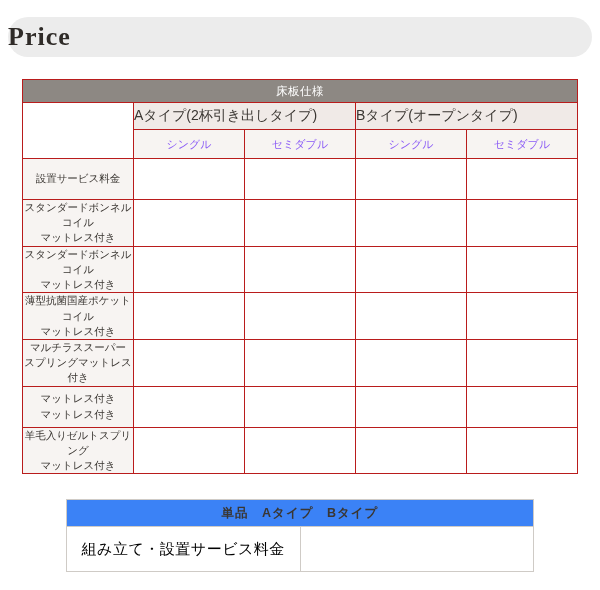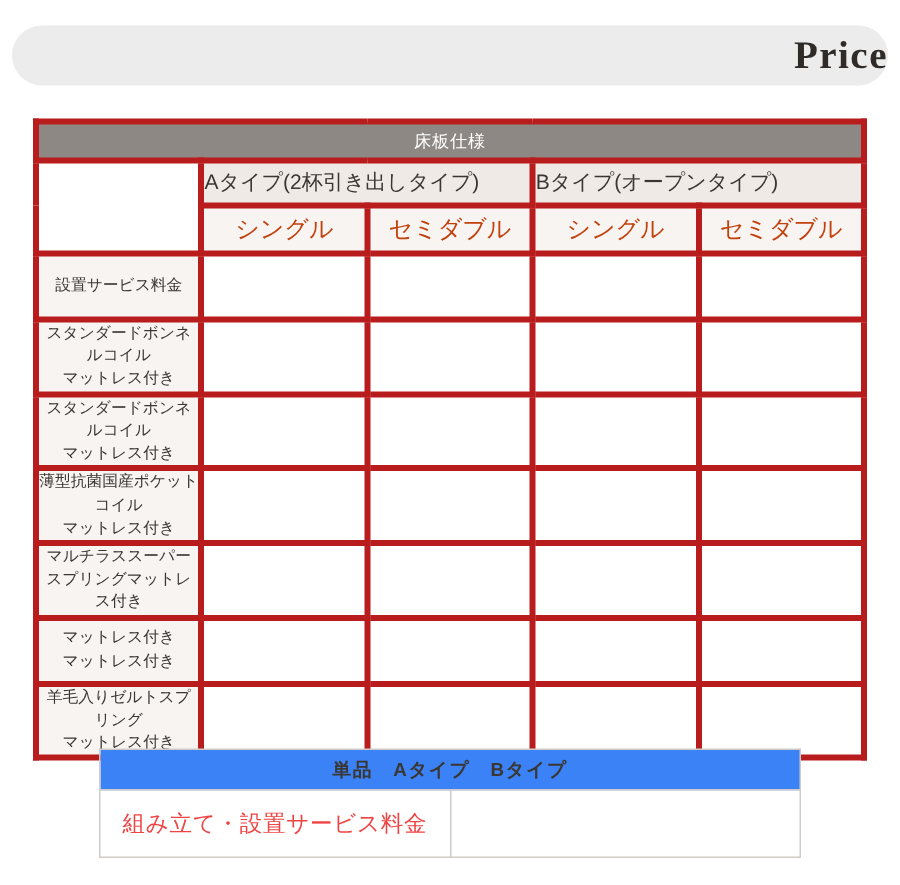--- a/index.html
+++ b/index.html
@@ -26,41 +26,41 @@
   .title-banner {
     position: absolute;
     left: 8px;
     top: 17px;
     width: 584px;
     height: 40px;
     background: #ececec;
     border-radius: 20px;
     display: flex;
     align-items: center;
-    justify-content: flex-end;
+    justify-content: flex-start;
   }
   .title-banner .title-text {
     font-family: "Liberation Serif", serif;
     font-size: 26px;
     font-weight: bold;
     letter-spacing: 1px;
     color: #2f2b28;
   }
 
   
   .spec-table {
     position: absolute;
     left: 22px;
     top: 79px;
     width: 556px;
     border-collapse: collapse;
     table-layout: fixed;
   }
   .spec-table td, .spec-table th {
-    border: 4px solid #b91c1c;
+    border: 1px solid #b91c1c;
     padding: 0;
     font-weight: normal;
   }
 
   
   .hdr-grey {
     background: #8d8883;
     color: #ffffff;
     height: 22px;
     font-size: 11.5px;
@@ -82,23 +82,23 @@
     font-size: 14px;
     font-weight: bold;
     color: #3a3632;
   }
 
   
   .hdr-size {
     background: #f7f4f2;
     height: 28px;
     text-align: center;
-    font-size: 16px;
-    font-weight: bold;
-    color: #c2410c;
+    font-size: 11px;
+    font-weight: bold;
+    color: #8b5cf6;
   }
 
   
   .row-label {
     background: #f7f4f2;
     text-align: center;
     font-size: 10.5px;
     line-height: 1.45;
     color: #3a3632;
     padding: 4px 2px;
@@ -127,21 +127,21 @@
     text-align: center;
     font-size: 12.5px;
     font-weight: bold;
     letter-spacing: 1px;
     color: #3a3632;
   }
   .opt-label {
     height: 44px;
     text-align: center;
     font-size: 15px;
-    color: #ef4444;
+    color: #000000;
     background: #ffffff;
     letter-spacing: 0.5px;
     margin-left: 36px;
   }
   .opt-cell {
     background: #ffffff;
   }
 </style>
 </head>
 <body>

